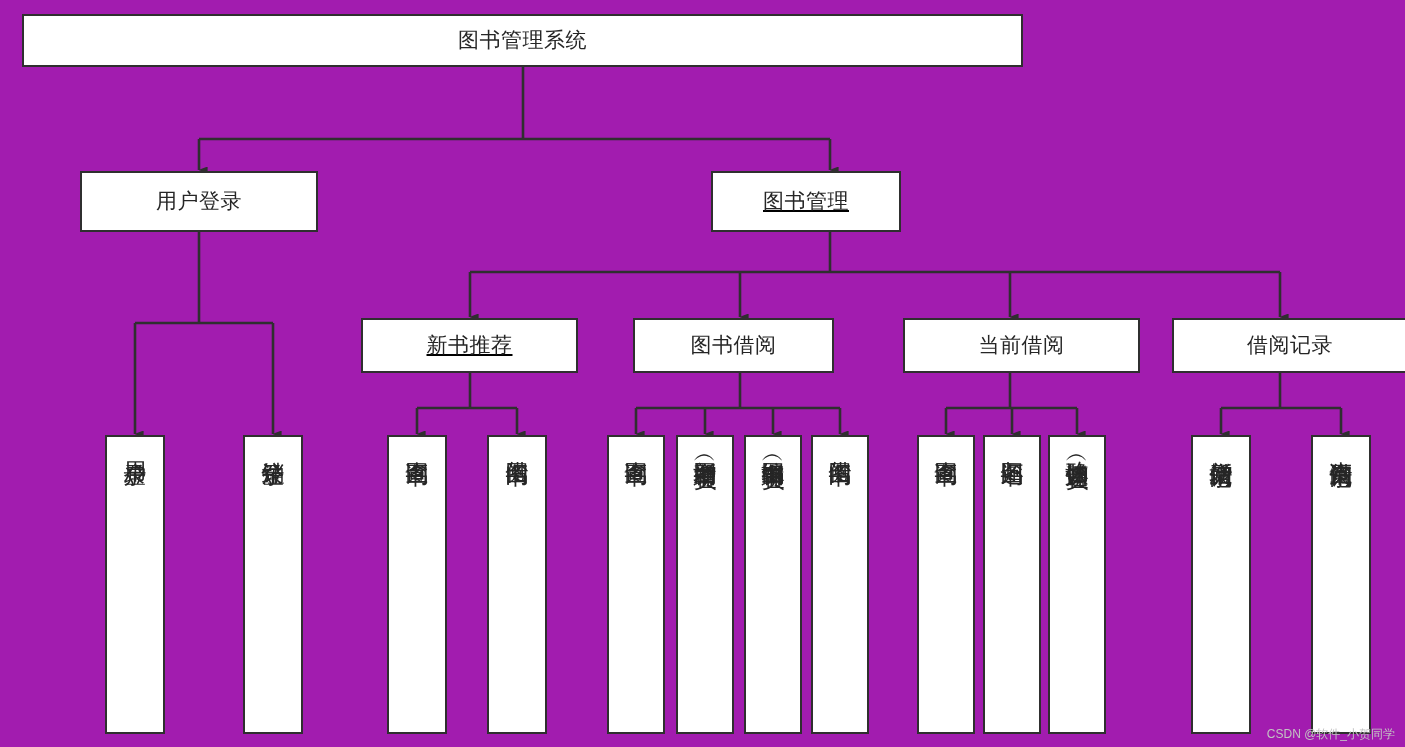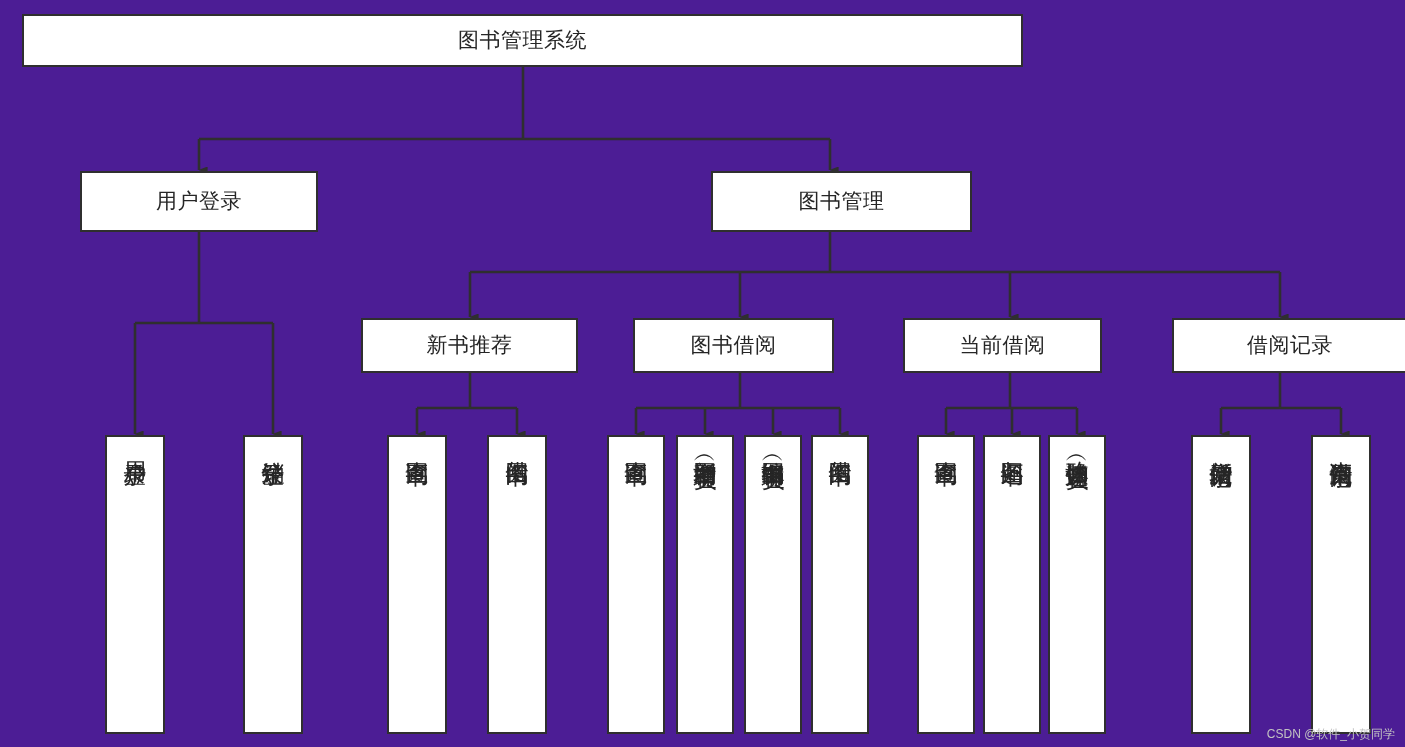--- a/index.html
+++ b/index.html
@@ -7,21 +7,21 @@
     padding: 0;
     background: #ffffff;
   }
   body {
     font-family: "Liberation Sans", "DejaVu Sans", sans-serif;
   }
   #canvas {
     position: relative;
     width: 1405px;
     height: 747px;
-    background: #4c1d95;
+    background: #a21caf;
     overflow: hidden;
   }
   svg.wires {
     position: absolute;
     left: 0;
     top: 0;
     width: 1405px;
     height: 747px;
   }
   .node {
@@ -113,30 +113,30 @@
       </g>
   </svg>
 
   <div id="nodes-layer">
       <div class="node horiz" style="left: 22px; top: 14px; width: 1001px; height: 53px;">
         <span class="label">图书管理系统</span>
       </div>
       <div class="node horiz" style="left: 80px; top: 171px; width: 238px; height: 61px;">
         <span class="label">用户登录</span>
       </div>
-      <div class="node horiz" style="left: 711px; top: 171px; width: 261px; height: 61px;">
+      <div class="node horiz" style="left: 711px; top: 171px; width: 190px; height: 61px; text-decoration: underline;">
         <span class="label">图书管理</span>
       </div>
-      <div class="node horiz" style="left: 361px; top: 318px; width: 217px; height: 55px;">
+      <div class="node horiz" style="left: 361px; top: 318px; width: 217px; height: 55px; text-decoration: underline;">
         <span class="label">新书推荐</span>
       </div>
       <div class="node horiz" style="left: 633px; top: 318px; width: 201px; height: 55px;">
         <span class="label">图书借阅</span>
       </div>
-      <div class="node horiz" style="left: 903px; top: 318px; width: 199px; height: 55px;">
+      <div class="node horiz" style="left: 903px; top: 318px; width: 237px; height: 55px;">
         <span class="label">当前借阅</span>
       </div>
       <div class="node horiz" style="left: 1172px; top: 318px; width: 236px; height: 55px;">
         <span class="label">借阅记录</span>
       </div>
       <div class="node vert" style="left: 105px; top: 435px; width: 60px; height: 299px;">
         <span class="label">用户登录</span>
       </div>
       <div class="node vert" style="left: 243px; top: 435px; width: 60px; height: 299px;">
         <span class="label">注销登录</span>

